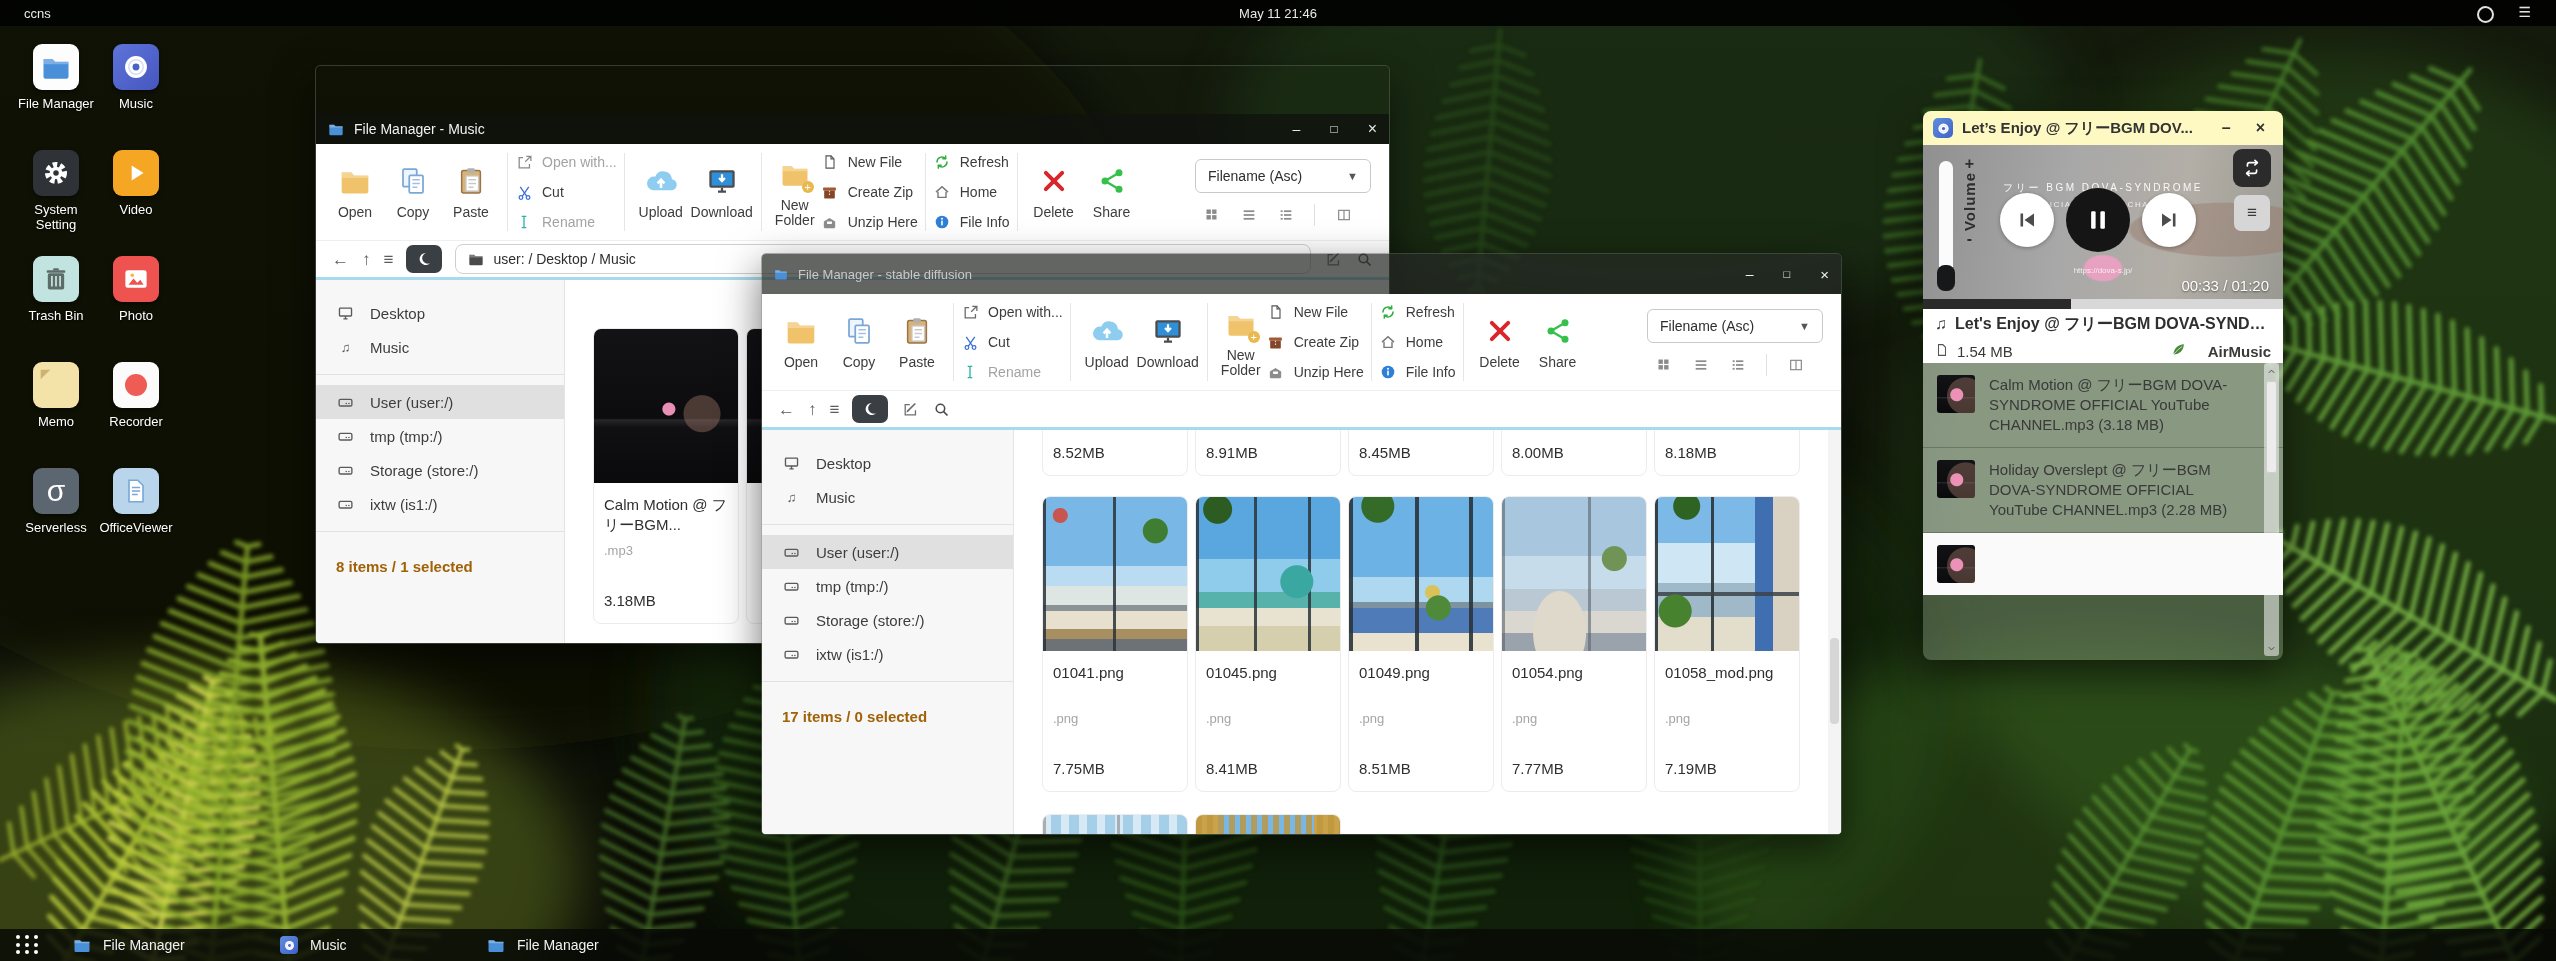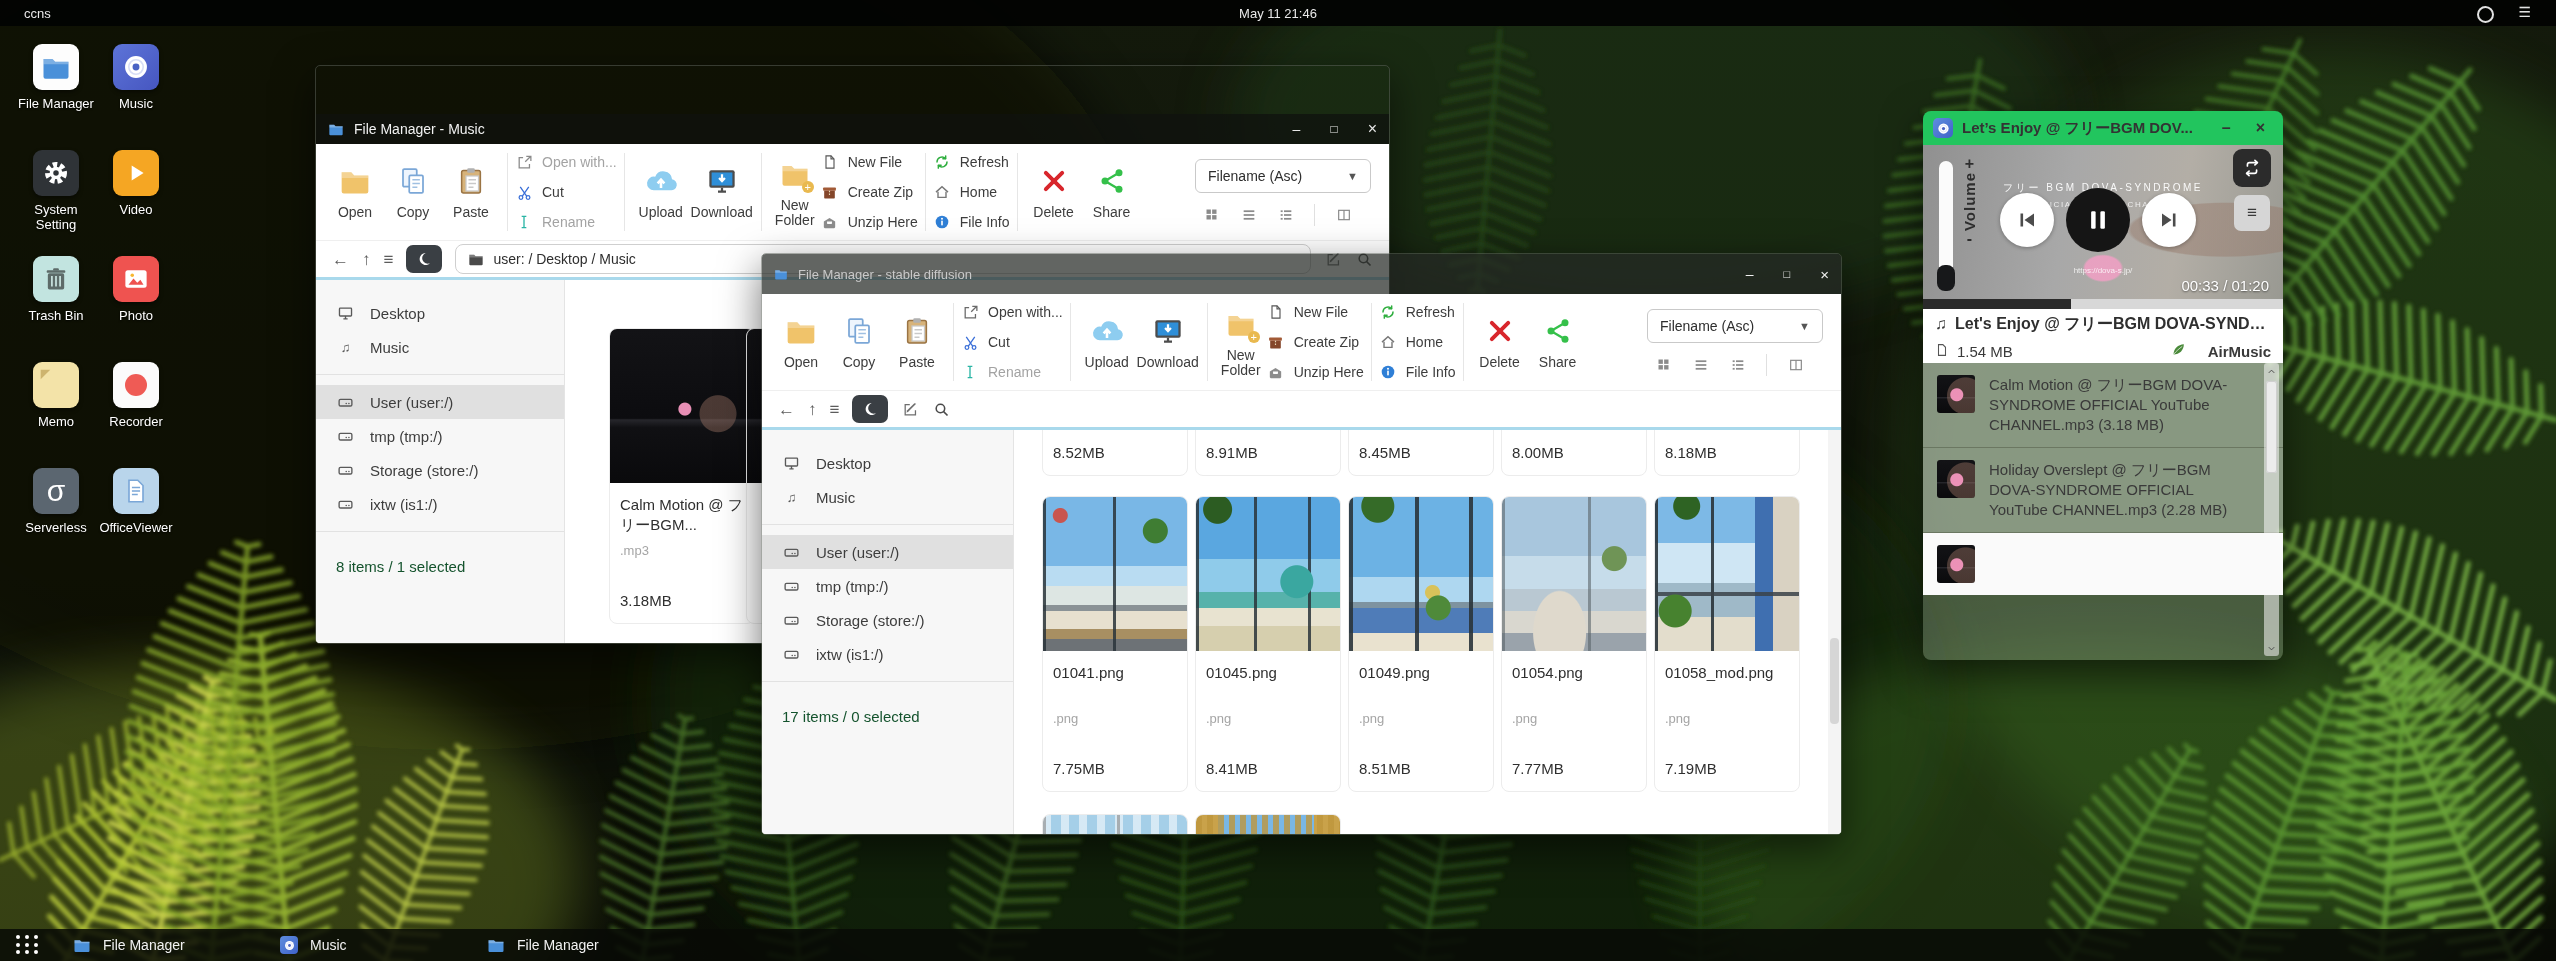--- a/index.html
+++ b/index.html
@@ -65,41 +65,41 @@
   .bluebar{height:3px;background:#a9d9ec;}
 
   .body{position:relative;background:#fff;}
   .sidebar{position:absolute;top:0;bottom:0;left:0;width:250px;background:#f7f7f7;
     border-right:1px solid #e4e4e4;box-sizing:border-box;padding-top:16px;}
   .sitem{height:34px;display:flex;align-items:center;gap:15px;padding-left:20px;
     font-size:15px;color:#3d3d3d;cursor:pointer;}
   .sitem.sel{background:#e0e0e0;}
   .sitem .sic{width:19px;height:19px;color:#5a5a5a;flex:none;display:flex;align-items:center;justify-content:center;}
   .shr{height:1px;background:#e2e2e2;margin:10px 0;}
-  .sstatus{padding:16px 0 0 20px;font-size:15px;color:#14532d;}
+  .sstatus{padding:16px 0 0 20px;font-size:15px;color:#a16207;font-weight:bold;}
   .files{position:absolute;top:0;left:251px;right:0;bottom:0;background:#fff;overflow:hidden;}
 
   .card{position:absolute;width:146px;height:296px;background:#fff;border:1px solid #ececec;
     border-radius:8px;box-sizing:border-box;cursor:pointer;}
   .card .thumb{position:absolute;top:0;left:0;right:0;height:154px;border-radius:7px 7px 0 0;overflow:hidden;}
   .card .name{position:absolute;top:166px;left:10px;right:8px;font-size:15px;line-height:20px;
     color:#2f2f2f;word-break:break-word;}
   .card .ext{position:absolute;top:214px;left:10px;font-size:13px;color:#a5a5a5;}
   .card .size{position:absolute;bottom:14px;left:10px;font-size:15px;color:#2f2f2f;}
   .thumb-dark{background:
     radial-gradient(circle at 52% 52%, rgba(244,150,190,.95) 0 6px, rgba(244,150,190,0) 7px),
     radial-gradient(circle at 75% 55%, rgba(190,140,120,.35) 0 18px, rgba(0,0,0,0) 19px),
     linear-gradient(180deg,#131316 0%,#0c0c0f 58%, #26262b 59%, #101013 64%, #0a0a0c 100%);}
   .scrollv{position:absolute;top:0;bottom:0;right:0;width:13px;background:#f4f4f4;}
   .scrollv .sthumb{position:absolute;left:2px;right:2px;border-radius:4px;background:#d6d6d6;}
 
   
   .player{position:absolute;left:1923px;top:111px;width:360px;height:549px;z-index:30;
     border-radius:8px;overflow:hidden;box-shadow:0 14px 40px rgba(0,0,0,.55);}
-  .ptitle{height:34px;background:#22c55e;display:flex;align-items:center;gap:9px;padding:0 10px;
+  .ptitle{height:34px;background:#fef9c3;display:flex;align-items:center;gap:9px;padding:0 10px;
     font-size:15px;color:#333;font-weight:bold;}
   .ptitle .appic{width:20px;height:20px;border-radius:5px;background:linear-gradient(135deg,#5f8ede,#3f62c8);
     display:flex;align-items:center;justify-content:center;flex:none;}
   .ptitle .t{white-space:nowrap;overflow:hidden;text-overflow:ellipsis;flex:1;}
   .ptitle .pbtn{color:#333;font-size:16px;cursor:pointer;padding:0 8px;flex:none;}
   .art{position:relative;height:154px;background:
     radial-gradient(ellipse at 50% 80%, rgba(238,160,195,.9) 0 7%, rgba(238,160,195,0) 8%),
     radial-gradient(ellipse at 84% 55%, rgba(150,120,105,.45) 0 22%, rgba(0,0,0,0) 23%),
     linear-gradient(100deg,#909090,#a8a8a8 40%,#b3aea6 70%,#999992);}
   .art .l1{position:absolute;top:36px;left:0;right:0;text-align:center;color:#fff;
@@ -732,21 +732,21 @@
               <svg width="17" height="17" viewBox="0 0 24 24">
                 <use href="#i-drive"></use>
               </svg>
             </span>
             <span>ixtw (is1:/)</span>
           </div>
         <div class="shr"></div>
         <div class="sstatus">8 items / 1 selected</div>
       </div>
       <div class="files">
-        <div class="card" style="left:42px;top:48px;">
+        <div class="card" style="left:26px;top:48px;">
           <div class="thumb thumb-dark"></div>
           <div class="name">Calm Motion @ フリーBGM...</div>
           <div class="ext">.mp3</div>
           <div class="size">3.18MB</div>
         </div>
         <div class="card" style="left:179px;top:48px;">
           <div class="thumb thumb-dark"></div>
         </div>
         <div class="card" style="left:26px;top:365px;">
           <div class="thumb thumb-dark"></div>

